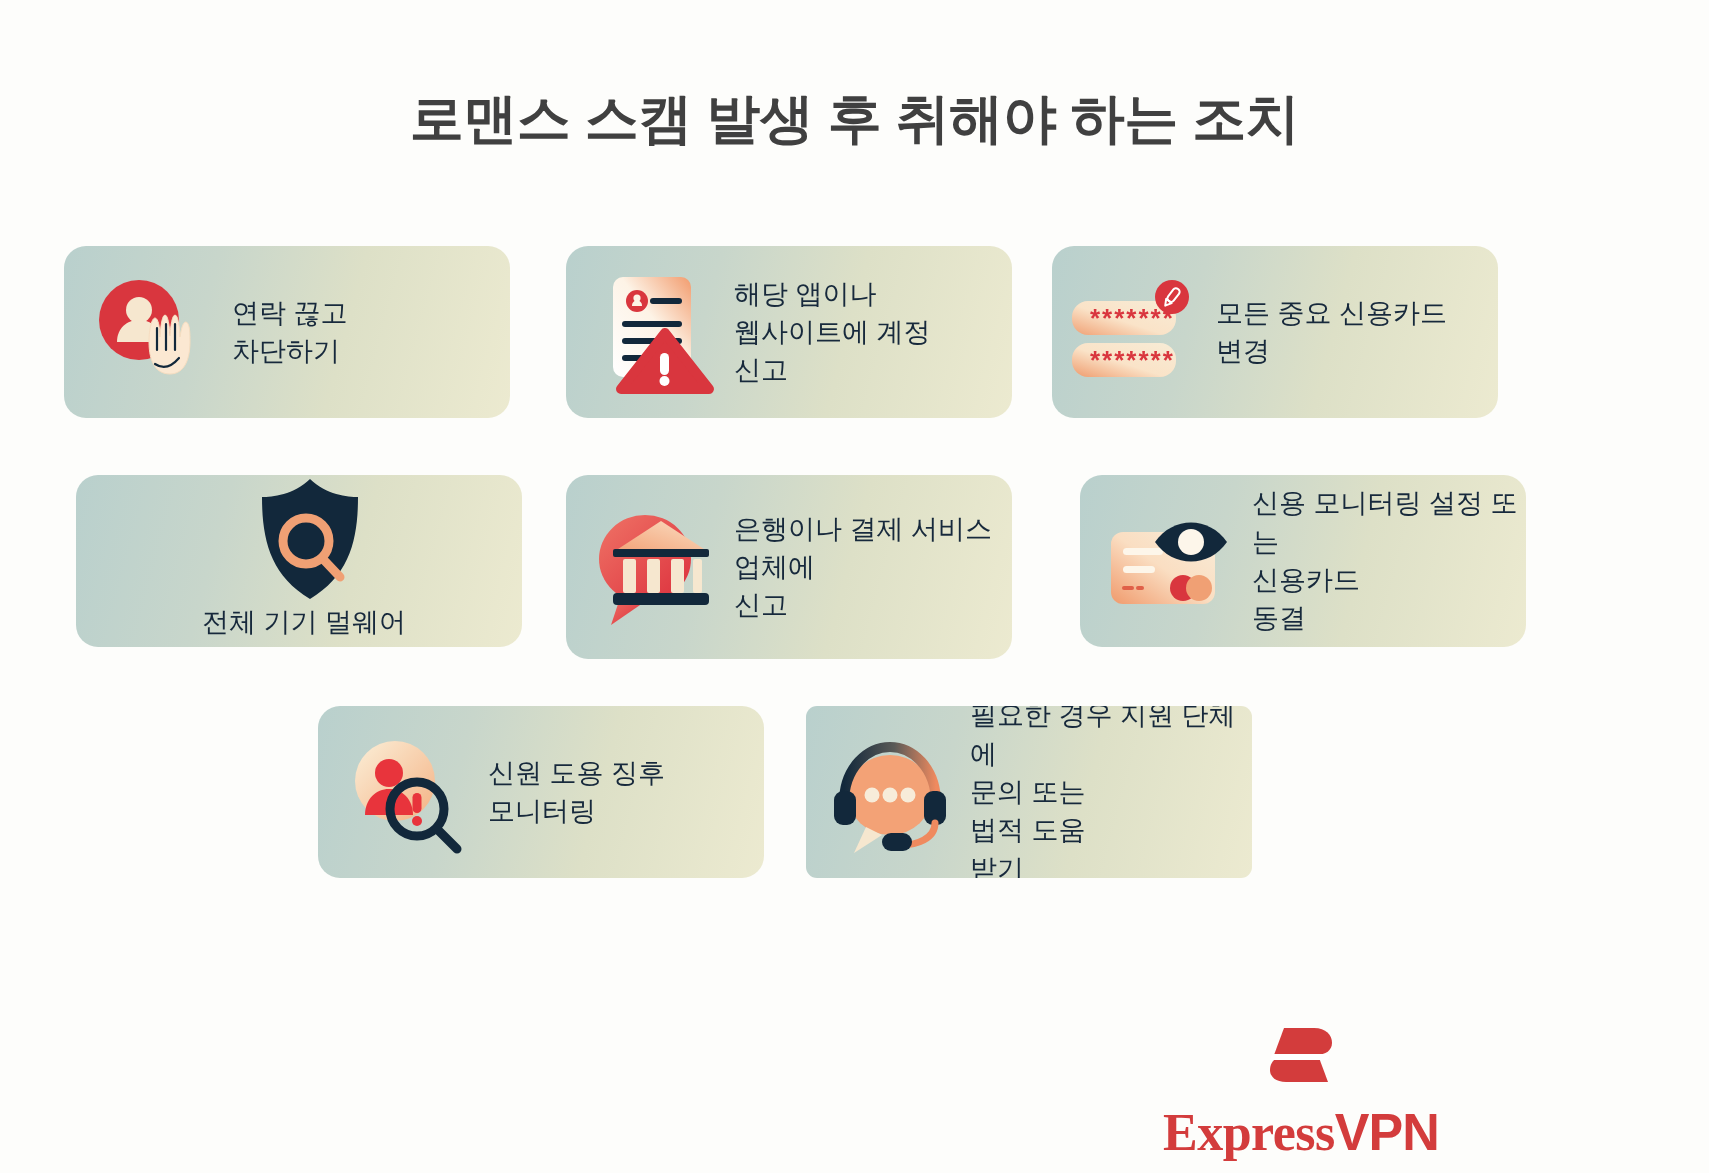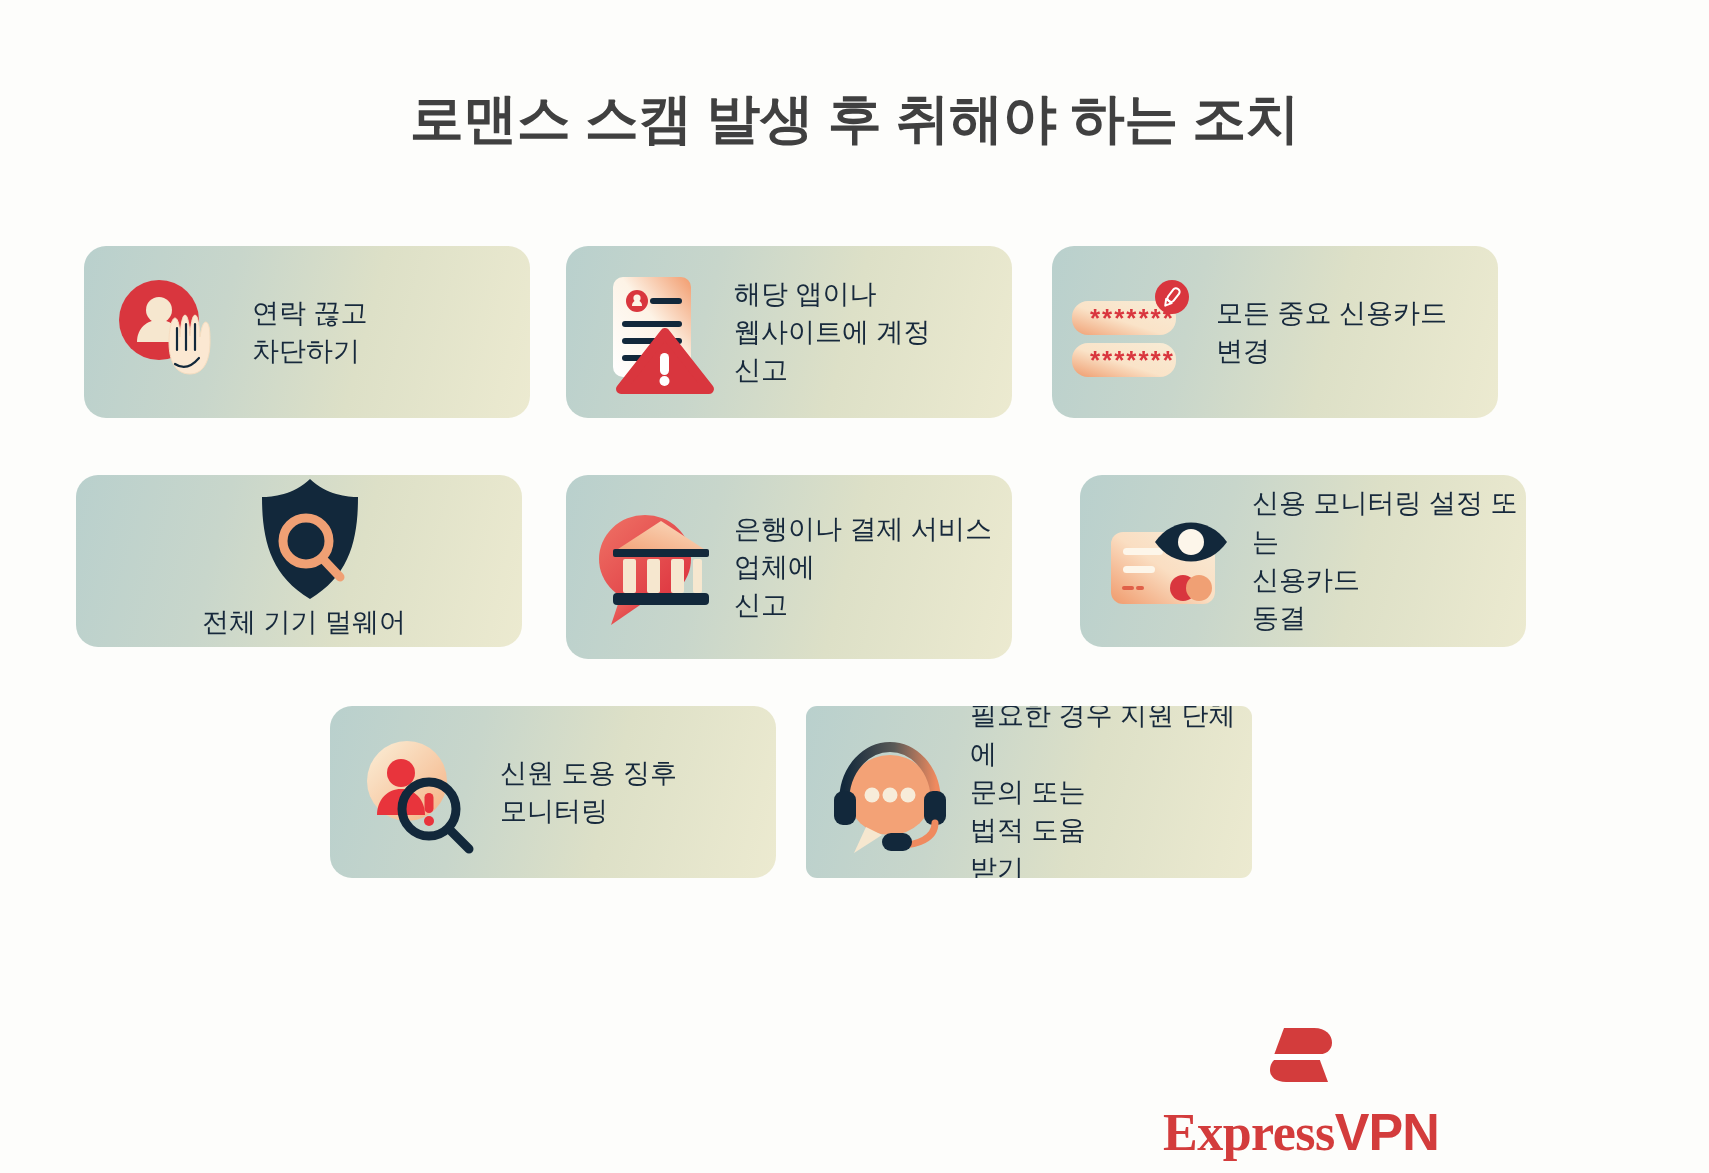--- a/index.html
+++ b/index.html
@@ -49,29 +49,29 @@
   }
   .card-text {
     font-size: 27px;
     line-height: 1.42;
     color: #17293c;
     font-weight: 400;
     white-space: pre-line;
   }
 
   
-  #card-1 { left: 84px;   top: 246px; width: 446px; height: 172px; }
+  #card-1 { left: 64px;   top: 246px; width: 446px; height: 172px; }
   #card-2 { left: 566px;  top: 246px; width: 446px; height: 172px; }
   #card-3 { left: 1052px; top: 246px; width: 446px; height: 172px; }
   
   #card-4 { left: 76px;   top: 475px; width: 446px; height: 172px; flex-direction: column; }
   #card-5 { left: 566px;  top: 475px; width: 446px; height: 184px; }
   #card-6 { left: 1052px; top: 475px; width: 446px; height: 172px; margin-left: 28px; }
   
-  #card-7 { left: 318px;  top: 706px; width: 446px; height: 172px; margin-left: 12px; }
+  #card-7 { left: 318px;  top: 706px; width: 446px; height: 172px; }
   #card-8 { left: 806px;  top: 706px; width: 446px; height: 172px; border-radius: 11px; }
 
   #card-1 .card-icon { width: 140px; margin-left: 18px; }
   #card-2 .card-icon { width: 130px; margin-left: 28px; }
   #card-3 .card-icon { width: 140px; margin-left: 14px; }
   #card-4 .card-icon { width: 140px; margin-left: 22px; }
   #card-5 .card-icon { width: 140px; margin-left: 18px; }
   #card-6 .card-icon { width: 140px; margin-left: 22px; }
   #card-7 .card-icon { width: 140px; margin-left: 20px; }
   #card-8 .card-icon { width: 140px; margin-left: 14px; }

